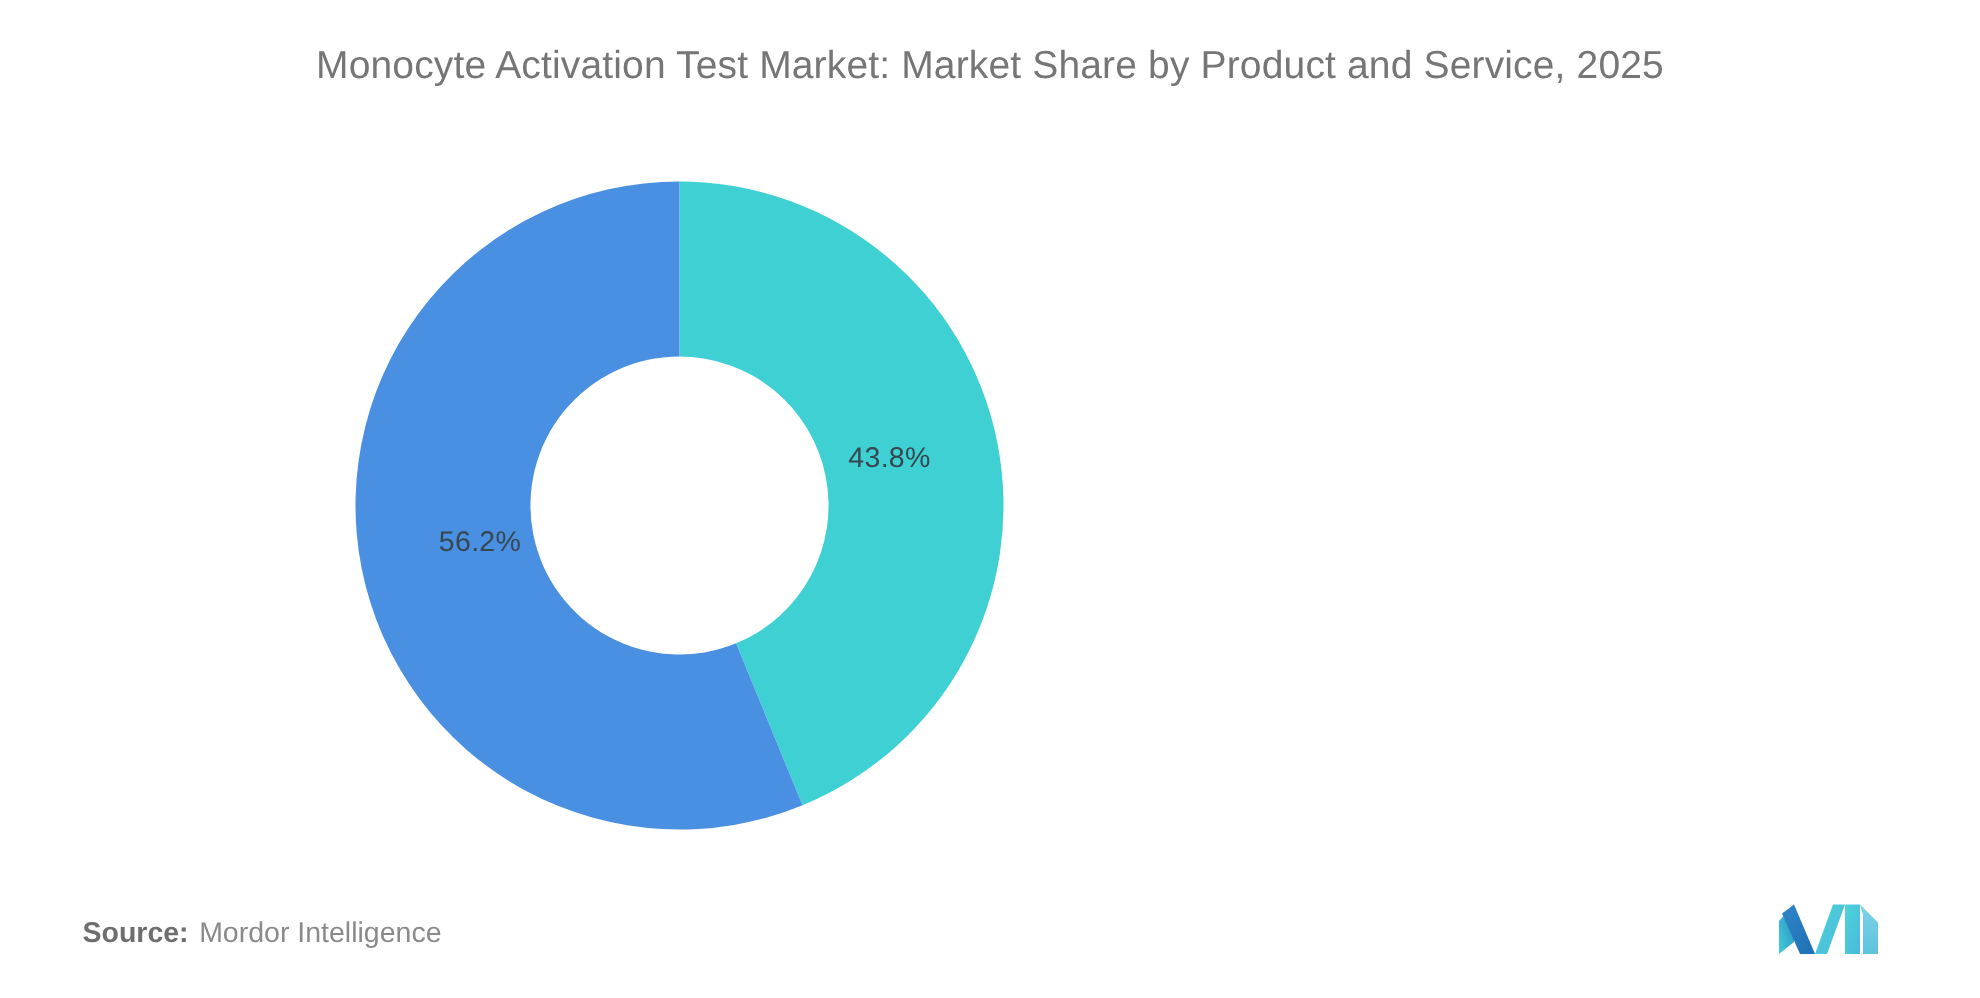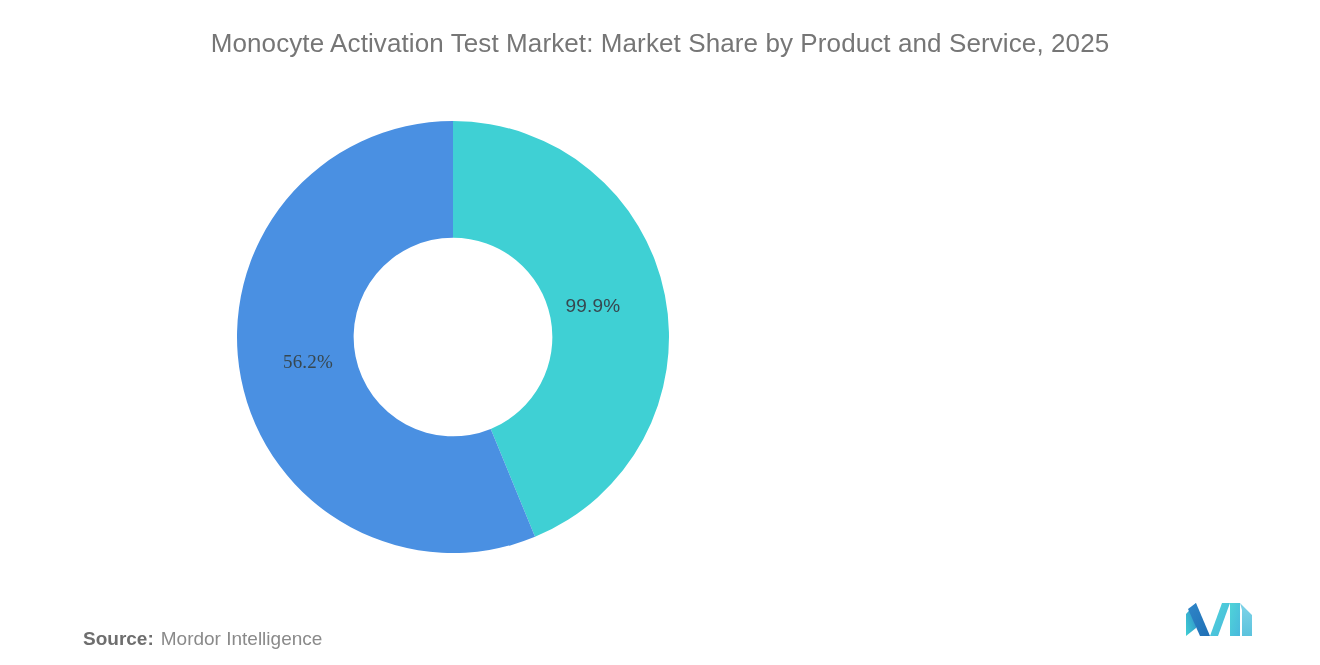--- a/index.html
+++ b/index.html
@@ -53,21 +53,21 @@
 
   .slice-label {
     position: absolute;
     font-size: 19px;
     font-weight: 400;
     color: #37474f;
     white-space: nowrap;
     transform: translate(-50%, -50%);
     letter-spacing: 0.2px;
   }
-  #label-kits     { left: 72px;  top: 242px; font-family: Liberation Serif, serif; }
+  #label-kits     { left: 84px;  top: 242px; }
   #label-combined { left: 357px; top: 186px; }
 
   
   #legend {
     position: absolute;
     left: 810px;
     top: 270px;
     width: 470px;
   }
   .legend-item {
@@ -88,25 +88,24 @@
     color: #8a8a8a;
     line-height: 1.68;
     font-weight: 400;
     max-width: 430px;
   }
 
   
   #source-line {
     position: absolute;
     left: 55px;
-    top: 628px;
+    top: 612px;
     font-size: 19px;
     color: #8a8a8a;
     white-space: nowrap;
-    margin-left: 28px;
   }
   #source-label {
     font-weight: 700;
     color: #6e6e6e;
   }
   #source-value {
     font-weight: 400;
     color: #8a8a8a;
     margin-left: 7px;
   }
@@ -130,21 +129,21 @@
   <div id="donut-wrap">
     <svg id="donut-svg" viewBox="0 0 434 434">
       <g id="donut-slices">
           <path d="M 217 1 A 216 216 0 0 1 299.03228463270915 416.8166766762429 L 254.7348509310462 308.91567127107174 A 99.36 99.36 0 0 0 217 117.64 Z" fill="#3fd0d4"></path>
           <path d="M 299.03228463270915 416.8166766762429 A 216 216 0 1 1 216.99999999999997 1 L 216.99999999999997 117.64 A 99.36 99.36 0 1 0 254.7348509310462 308.91567127107174 Z" fill="#4a90e2"></path>
         </g>
     </svg>
 
     <div class="slice-label" id="label-kits">56.2%</div>
 
-    <div class="slice-label" id="label-combined">99.9%</div>
+    <div class="slice-label" id="label-combined">43.8%</div>
   </div>
 
 
   <div id="source-line">
     <span id="source-label">Source:</span><span id="source-value">Mordor Intelligence</span>
   </div>
 
   <svg id="brand-logo" viewBox="0 0 66 40">
     <defs>
       <linearGradient id="logoGradA" x1="0" y1="1" x2="1" y2="0">

